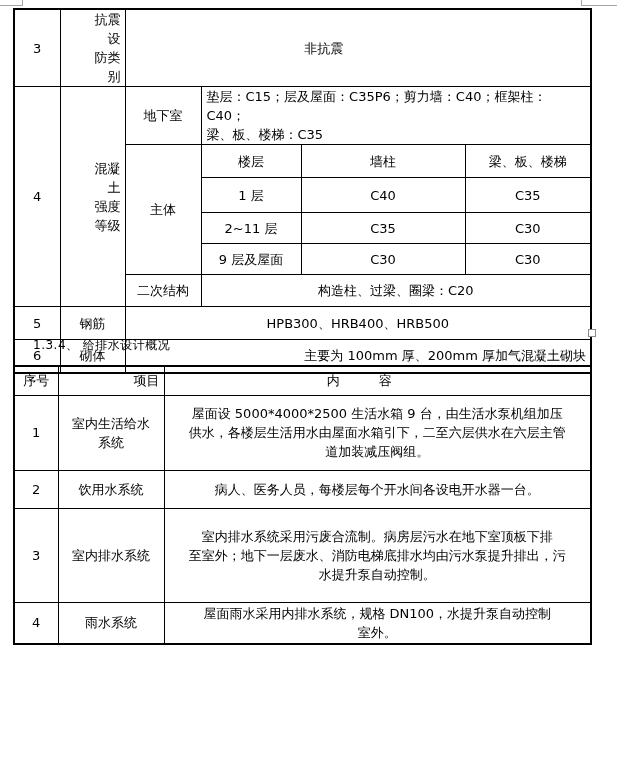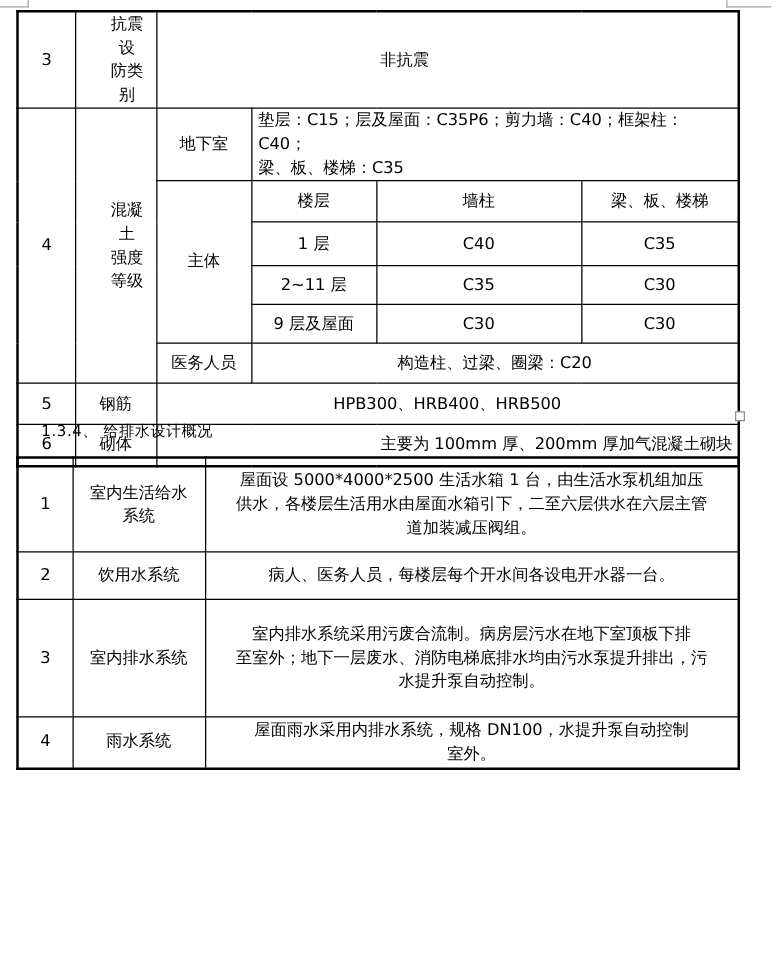--- a/index.html
+++ b/index.html
@@ -28,21 +28,21 @@
     text-align: center;
     padding: 0 4px;
     color: #000000;
     overflow: hidden;
   }
 
   .t1 { left: 13px; top: 8px;   width: 577px; }
   .t2 { left: 13px; top: 365px; width: 577px; }
 
   .pre   { white-space: pre-line; }
-  .lbl   { text-align: center; padding-left: 22px; }
+  .lbl   { text-align: right; padding-left: 22px; }
   .tl    { text-align: left; padding: 0 5px; }
   .shift { padding-right: 72px; }   
   .hcontent { padding-right: 40px; }
   .indent { text-align: right; padding-left: 33px; }
   .para  { padding: 0 8px; }
 
   .heading {
     position: absolute;
     left: 17px;
     top: 337px;
@@ -116,21 +116,21 @@
         <td>2~11 层</td>
         <td>C35</td>
         <td>C30</td>
       </tr>
       <tr style="height:31px">
         <td>9 层及屋面</td>
         <td>C30</td>
         <td>C30</td>
       </tr>
       <tr style="height:32px">
-        <td>医务人员</td>
+        <td>二次结构</td>
         <td colspan="3">构造柱、过梁、圈梁：C20</td>
       </tr>
       <tr style="height:33px">
         <td>5</td>
         <td>钢筋</td>
         <td colspan="4">HPB300、HRB400、HRB500</td>
       </tr>
       <tr style="height:33px">
         <td>6</td>
         <td>砌体</td>
@@ -143,25 +143,30 @@
 
   <div class="heading">1.3.4、 给排水设计概况</div>
 
   <table class="t2">
     <colgroup>
       <col style="width:44px">
         <col style="width:106px">
         <col style="width:427px">
     </colgroup>
     <tbody>
+      <tr style="height:29px">
+        <td>序号</td>
+        <td class="lbl">项目</td>
+        <td class="hcontent">内　　　容</td>
+      </tr>
       <tr style="height:75px">
         <td>1</td>
         <td class="pre">室内生活给水
 系统</td>
-        <td class="pre para">屋面设 5000*4000*2500 生活水箱 1 台，由生活水泵机组加压
+        <td class="pre para">屋面设 5000*4000*2500 生活水箱 9 台，由生活水泵机组加压
 供水，各楼层生活用水由屋面水箱引下，二至六层供水在六层主管
 道加装减压阀组。</td>
       </tr>
       <tr style="height:38px">
         <td>2</td>
         <td class="pre">饮用水系统</td>
         <td class="pre para">病人、医务人员，每楼层每个开水间各设电开水器一台。</td>
       </tr>
       <tr style="height:94px">
         <td>3</td>

